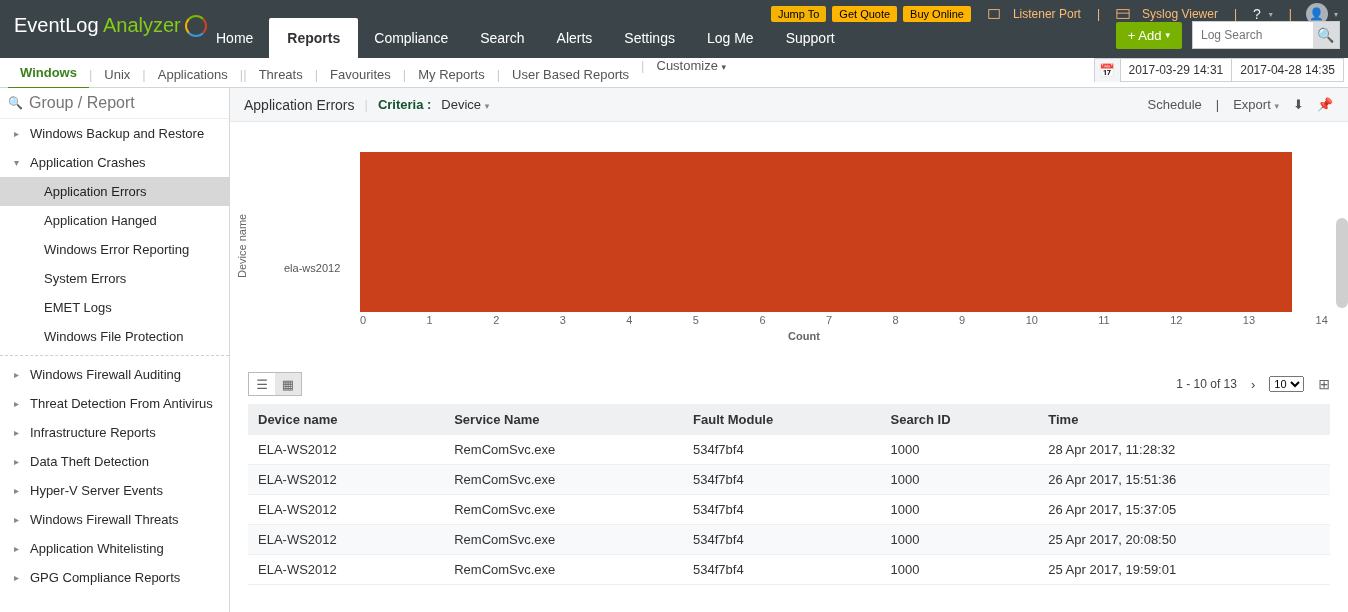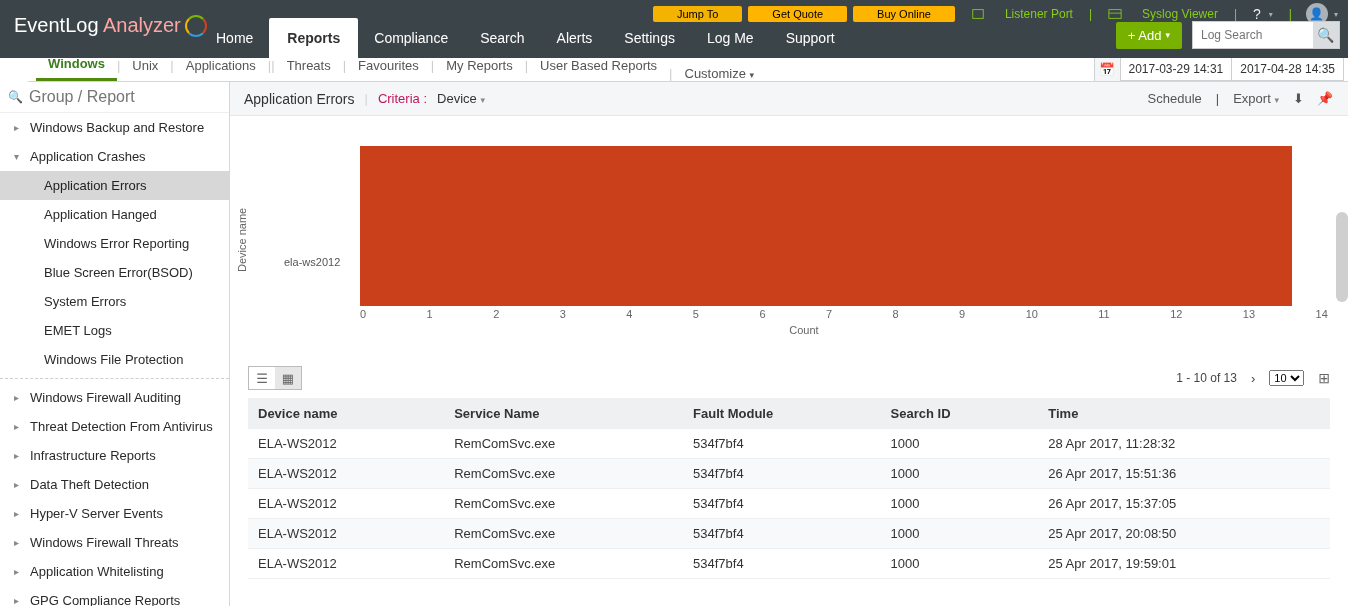--- a/index.html
+++ b/index.html
@@ -2,43 +2,43 @@
 <html><head>
 <meta charset="utf-8">
 <style>
 * { margin:0; padding:0; box-sizing:border-box; font-family:Arial,Helvetica,sans-serif; }
 body { width:1348px; height:612px; overflow:hidden; background:#fff; color:#333; font-size:13px; }
 
 
 .topbar { background:#3b4448; height:58px; display:flex; align-items:flex-end; position:relative; }
 .logo { position:absolute; left:14px; top:14px; display:flex; align-items:center; }
 .logo-text { color:#fff; font-size:20px; font-weight:300; }
-.logo-text .thin { color:#fca5a5; }
+.logo-text .thin { color:#84cc16; }
 .logo-swoosh { width:22px; height:22px; margin-left:4px; border:2px solid; border-color:#7ab800 #d14124 #3498db #f5b301; border-radius:50%; display:inline-block; }
 
 .top-pills { position:absolute; top:3px; right:10px; display:flex; align-items:center; gap:6px; font-size:11px; }
-.pill { padding:2px 24px; border-radius:2px; cursor:pointer; }
+.pill { padding:2px 7px; border-radius:2px; cursor:pointer; }
 .pill.or { background:#f5b301; color:#000; }
 .pill.y  { background:#ffb400; color:#000; }
-.top-link { color:#84cc16; font-size:12px; margin-left:10px; display:flex; align-items:center; gap:20px; cursor:pointer; }
+.top-link { color:#fdba74; font-size:12px; margin-left:10px; display:flex; align-items:center; gap:12px; cursor:pointer; }
 .help-icon { color:#eee; font-size:14px; margin:0 2px 0 10px; cursor:pointer; }
 .avatar { width:22px; height:22px; background:#aab1b7; border-radius:50%; display:flex; align-items:center; justify-content:center; margin-left:8px; cursor:pointer; font-size:12px; color:#30393d; }
 
 .mainnav { display:flex; align-items:center; margin-left:200px; }
 .mainnav a { color:#fff; font-size:14px; padding:12px 16px; text-decoration:none; cursor:pointer; }
 .mainnav a.active { background:#fff; color:#333; border-radius:2px 2px 0 0; padding:12px 18px; font-weight:600;}
 
 .top-right-ctrls { position:absolute; right:8px; bottom:9px; display:flex; align-items:center; gap:10px;margin-top:22px; }
 .add-btn { background:#79b100; color:#fff; padding:6px 12px; border-radius:2px; font-size:13px; cursor:pointer; display:flex; align-items:center; gap:4px; }
 .searchbox { background:#fff; border:1px solid #ccc; height:28px; display:flex; align-items:center; }
 .searchbox input { border:none; outline:none; padding:4px 8px; width:120px; font-size:12px; }
 .searchbox .sbtn { width:26px; height:26px; background:#d9dde0; display:flex; align-items:center; justify-content:center; font-size:14px; cursor:pointer; }
 
 
-.subnav { background:#fff; border-bottom:1px solid #d5d5d5; height:24px; display:flex; align-items:flex-end; padding-left:8px;margin-left:28px; }
+.subnav { background:#fff; border-bottom:1px solid #d5d5d5; height:30px; display:flex; align-items:flex-start; padding-left:8px; }
 .subnav a { padding:7px 12px; font-size:13px; color:#555; cursor:pointer; }
 .subnav a.active { color:#3a7f1c; border-bottom:3px solid #4f8a0d; font-weight:600; }
 .subnav .sep { color:#ccc; }
 .subnav .customize { color:#555; font-size:13px; padding-left:12px; cursor:pointer; }
 .date-range { margin-left:auto; display:flex; align-items:center; border:1px solid #cfd3d6; font-size:12px; height:24px; margin-right:4px; cursor:pointer;}
 .date-range .cal { width:26px; text-align:center; border-right:1px solid #cfcfcf; padding:4px 0; background:#f4f5f6; font-size:13px;}
 .date-range span.dr { padding:4px 8px; border-right:1px solid #cfcfcf; }
 .date-range span.dr:last-child { border-right:none; }
 
 
@@ -53,34 +53,34 @@
 .tree-item { padding:7px 14px; cursor:pointer; color:#2a2a2a; font-size:13px; display:flex; align-items:center; gap:6px; }
 .tree-item .arrow { font-size:10px; color:#888; width:10px; display:inline-block; }
 .tree-sub { padding:7px 10px 7px 44px; cursor:pointer; color:#2a2a2a; font-size:13px; }
 .tree-sub.active { background:#d7d7d7; color:#222; }
 .tree-divider { border-top:1px dashed #cfcfcf; margin:4px 0; }
 
 
 .report-header { display:flex; align-items:center; height:34px; border-bottom:1px solid #e5e7e9; padding:0 14px; background:#f5f6f7; font-size:13px; color:#555; gap:10px;}
 .report-header .title { font-size:14px; color:#333; }
 .report-header .vsep { color:#d4d6d8; }
-.report-header .crit-label { color:#be185d; }
+.report-header .crit-label { color:#14532d;font-weight:bold; }
 .report-header .crit-val { color:#333; cursor:pointer; }
 .report-header .rh-right { margin-left:auto; display:flex; align-items:center; gap:14px; }
 .report-header .rh-right span { color:#555; cursor:pointer; font-size:13px; }
 .rh-icon { font-size:14px; color:#888; cursor:pointer; }
 
 
 .chart-wrap { padding:30px 20px 10px 50px; position:relative; }
 .chart-ylabel { position:absolute; left:12px; top:150px; transform:rotate(-90deg); transform-origin:left; font-size:11px; color:#666; }
 .chart-catlabel { position:absolute; left:54px; top:140px; font-size:11px; color:#555; }
 .chart-area { margin-left:44px; height:160px; position:relative; }
 .chart-bar { position:absolute; left:36px; top:0; height:100%; background:#c9401b; }
 .chart-axis { margin-left:44px; display:flex; justify-content:space-between; padding:2px 0 0 36px; font-size:11px; color:#666; }
-.chart-xlabel { text-align:center; font-size:11px; color:#666; margin-top:4px; }
+.chart-xlabel { text-align:center; font-size:11px; color:#666; margin-top:4px;font-weight:bold; }
 
 
 .table-wrap { padding:20px 18px 0 18px; }
 .table-tools { display:flex; align-items:center; gap:10px; margin-bottom:8px; }
 .view-toggle { display:flex; border:1px solid #bbb; }
 .view-toggle span { width:26px; height:22px; display:flex; align-items:center; justify-content:center; font-size:13px; cursor:pointer; color:#666; }
 .view-toggle span.active { background:#e7e7e7; }
 .paging { margin-left:auto; display:flex; align-items:center; gap:14px; font-size:12px; color:#444; }
 .paging select { font-size:11px; }
 .tbl { width:100%; border-collapse:collapse; font-size:13px; }
@@ -190,21 +190,20 @@
         <span>Windows Backup and Restore</span>
       </div>
     <div class="tree-item">
         <span class="arrow">▾</span>
         <span>Application Crashes</span>
       </div>
     <div id="tree-subs">
         <div class="tree-sub active">Application Errors</div>
         <div class="tree-sub">Application Hanged</div>
         <div class="tree-sub">Windows Error Reporting</div>
-        <div class="tree-sub">Blue Screen Error(BSOD)</div>
         <div class="tree-sub">System Errors</div>
         <div class="tree-sub">EMET Logs</div>
         <div class="tree-sub">Windows File Protection</div>
       </div>
     <div class="tree-divider"></div>
     <div id="tree-rest">
         <div class="tree-item">
           <span class="arrow">▸</span>
           <span>Windows Firewall Auditing</span>
         </div>

